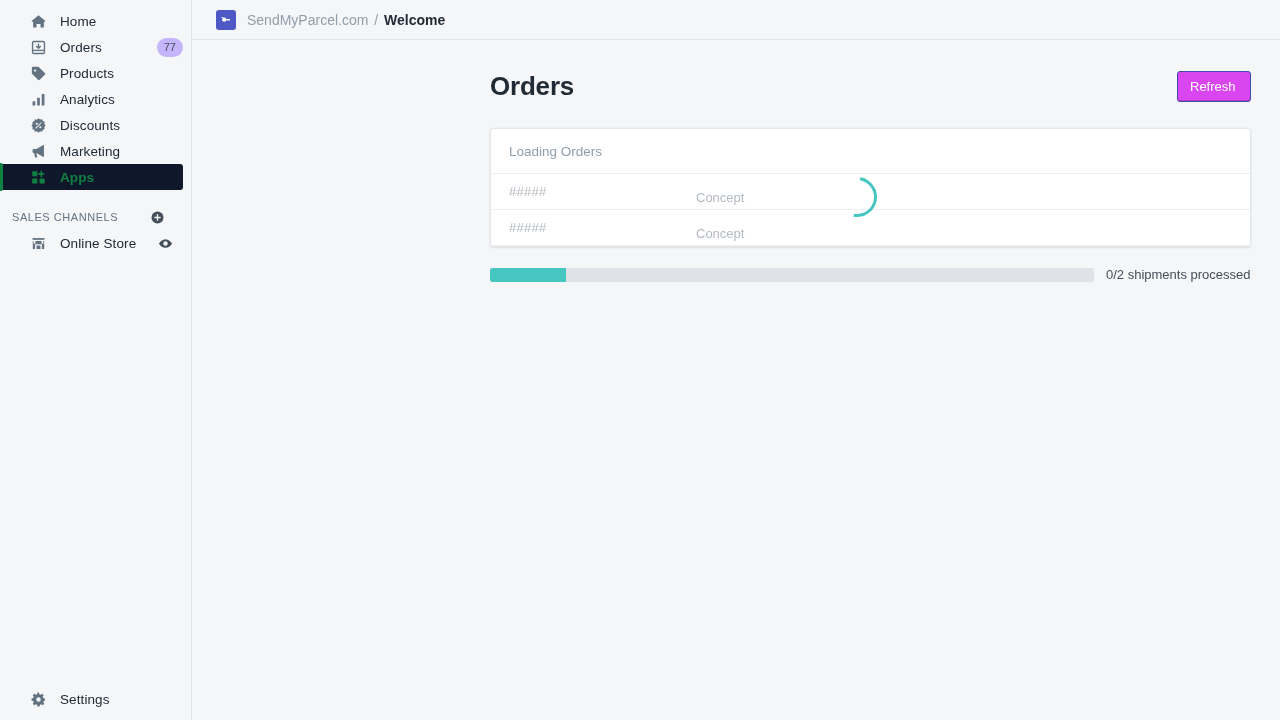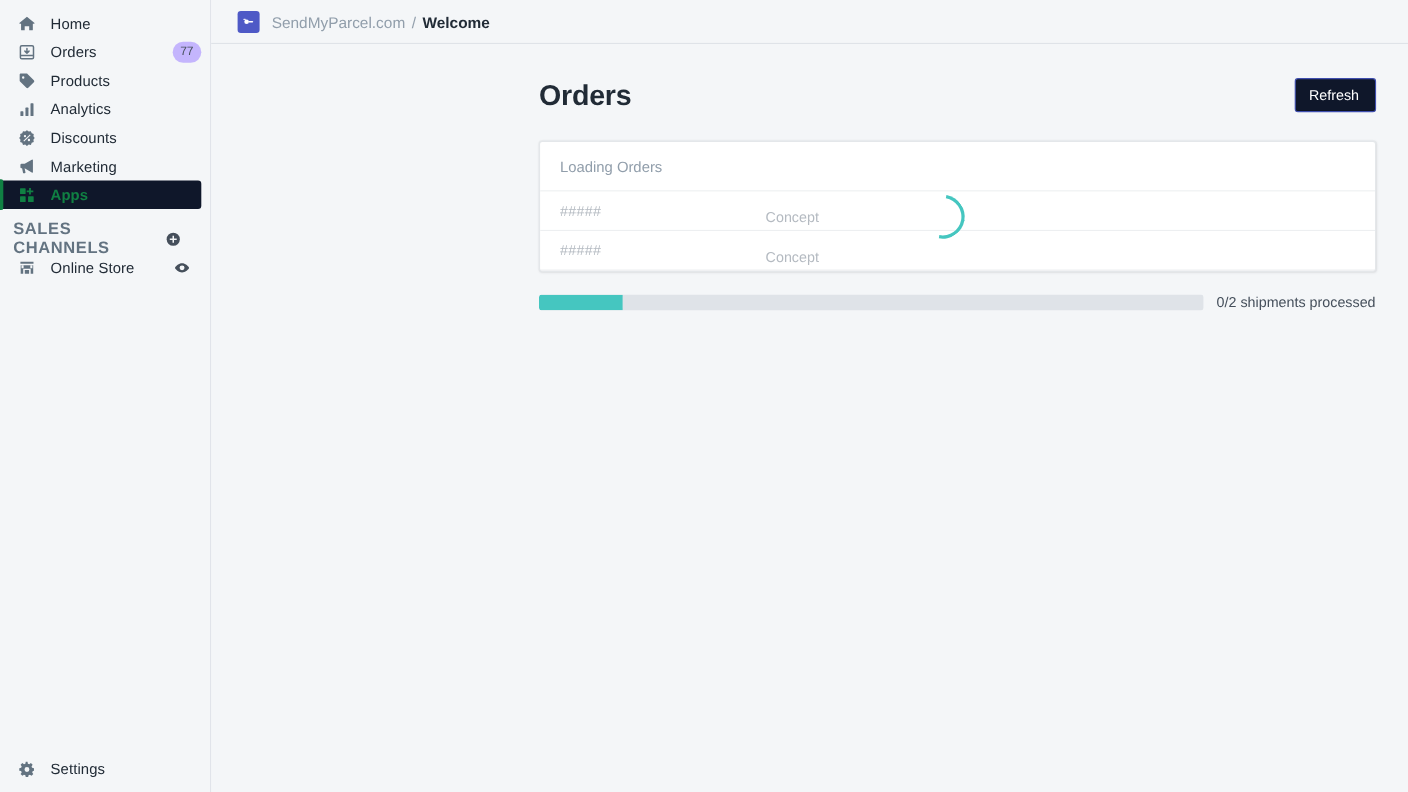--- a/index.html
+++ b/index.html
@@ -19,21 +19,21 @@
     border-right: 1px solid #DFE3E8;
     position: relative;
     flex: 0 0 192px;
   }
   .nav-list { padding-top: 8px; }
   .nav-item {
     position: relative;
     display: flex; align-items: center;
     height: 26px;
     margin: 0 8px 0 0;
-    padding-left: 14px;
+    padding-left: 28px;
     border-radius: 0 3px 3px 0;
     cursor: pointer;
   }
   .nav-item .ico {
     width: 20px; height: 20px;
     display: flex; align-items: center; justify-content: center;
     flex: 0 0 20px;
     color: #637381;
   }
   .nav-item .ico svg { display: block; }
@@ -65,21 +65,21 @@
 
   .nav-spacer { height: 14px; }
 
   .section-head {
     display: flex; align-items: center;
     height: 26px;
     padding-left: 12px; padding-right: 18px;
     margin-right: 8px;
   }
   .section-title {
-    font-size: 15px; font-weight: bold; letter-spacing: 0.55px;
+    font-size: 11px; font-weight: normal; letter-spacing: 0.55px;
     color: #637381; text-transform: uppercase;
   }
   .section-action { margin-left: auto; color: #454F5B; display: flex; align-items: center; cursor: pointer; }
 
   .nav-item .trail { margin-left: auto; color: #454F5B; display: flex; align-items: center; padding-right: 10px; }
 
   .sidebar-bottom {
     position: absolute; bottom: 8px; left: 0; right: 0;
   }
 
@@ -339,21 +339,21 @@
         <span>SendMyParcel.com</span>
         <span class="sep">/</span>
         <span class="cur">Welcome</span>
       </div>
     </header>
 
     <div class="content">
 
       <div class="page-head">
         <h1 class="page-title">Orders</h1>
-        <button class="btn-refresh" style="background: #0f172a; padding-left: 12px;">Refresh</button>
+        <button class="btn-refresh" style="background: #d946ef; padding-left: 12px;">Refresh</button>
       </div>
 
       <section class="card">
 
         <div class="card-head">Loading Orders</div>
 
         <div class="row">
           <span class="cell-id">#####</span>
           <span class="cell-status">Concept</span>
         </div>

